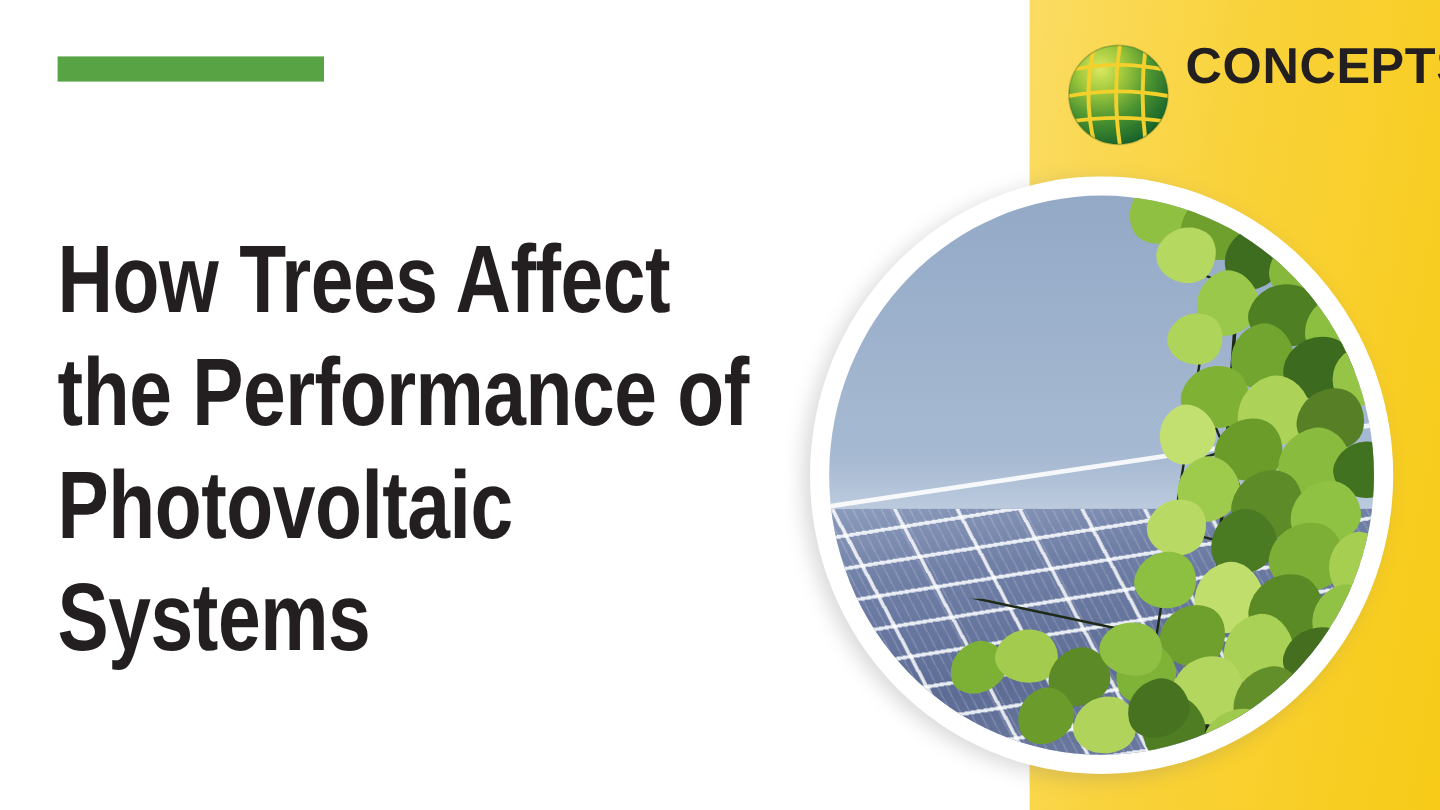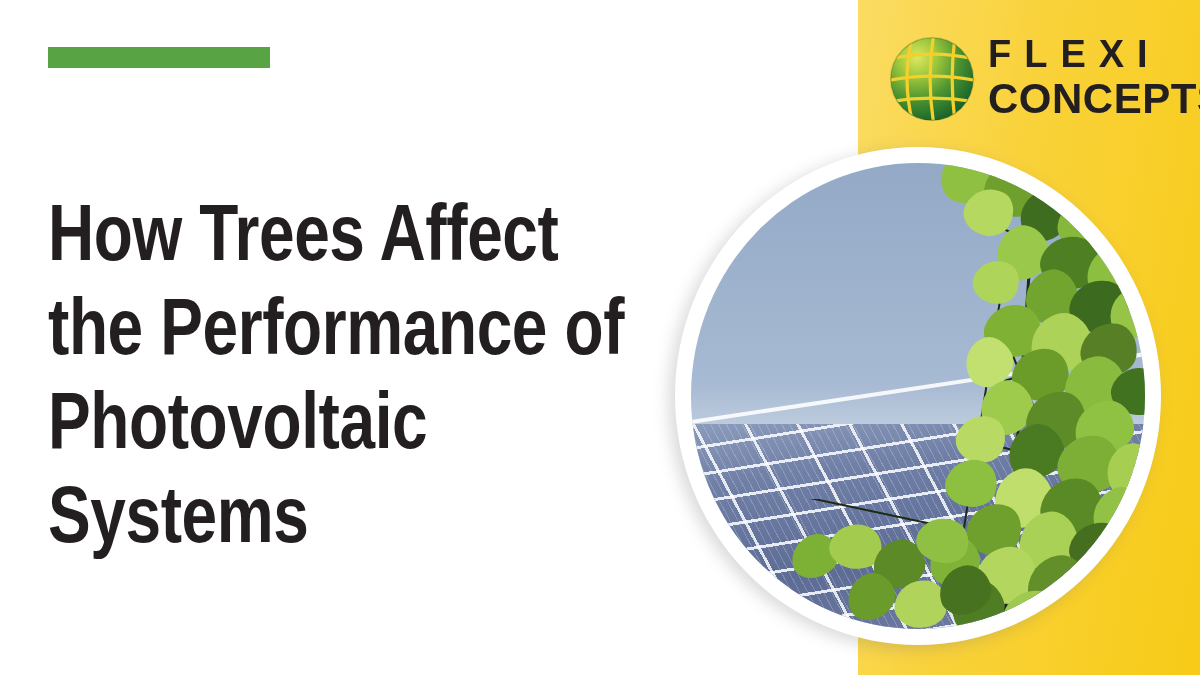--- a/index.html
+++ b/index.html
@@ -186,21 +186,20 @@
         <path d="M2 52 Q50 42 98 52"></path>
         <path d="M4 74 Q50 66 96 74"></path>
 
         <path d="M30 4 Q18 50 30 96"></path>
         <path d="M52 2 Q44 50 52 98"></path>
         <path d="M74 5 Q68 50 74 95"></path>
       </g>
       <circle cx="50" cy="50" r="43" fill="none" stroke="rgba(20,70,25,0.25)" stroke-width="1.5"></circle>
     </svg>
     <div class="logo-wordmark">
-      <span class="logo-line-1">FLEXI</span>
       <span class="logo-line-2">CONCEPTS</span>
     </div>
   </div>
 
   <div class="photo-circle">
     <div class="photo-inner">
       <div class="sky-haze"></div>
       <div class="panel-array"></div>
       <div class="panel-top-edge"></div>
 

